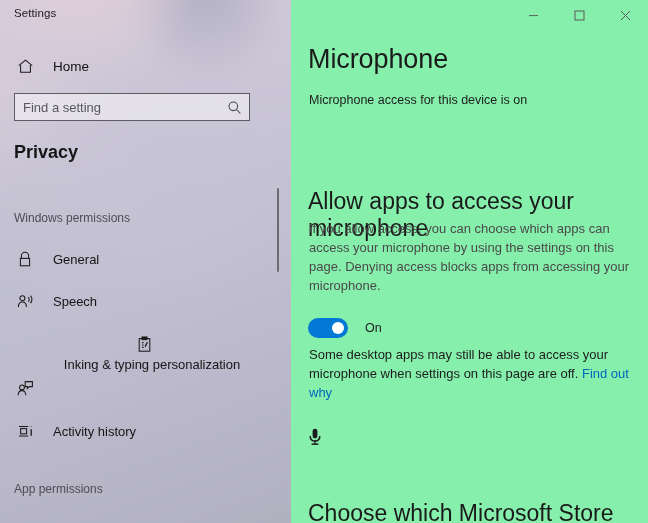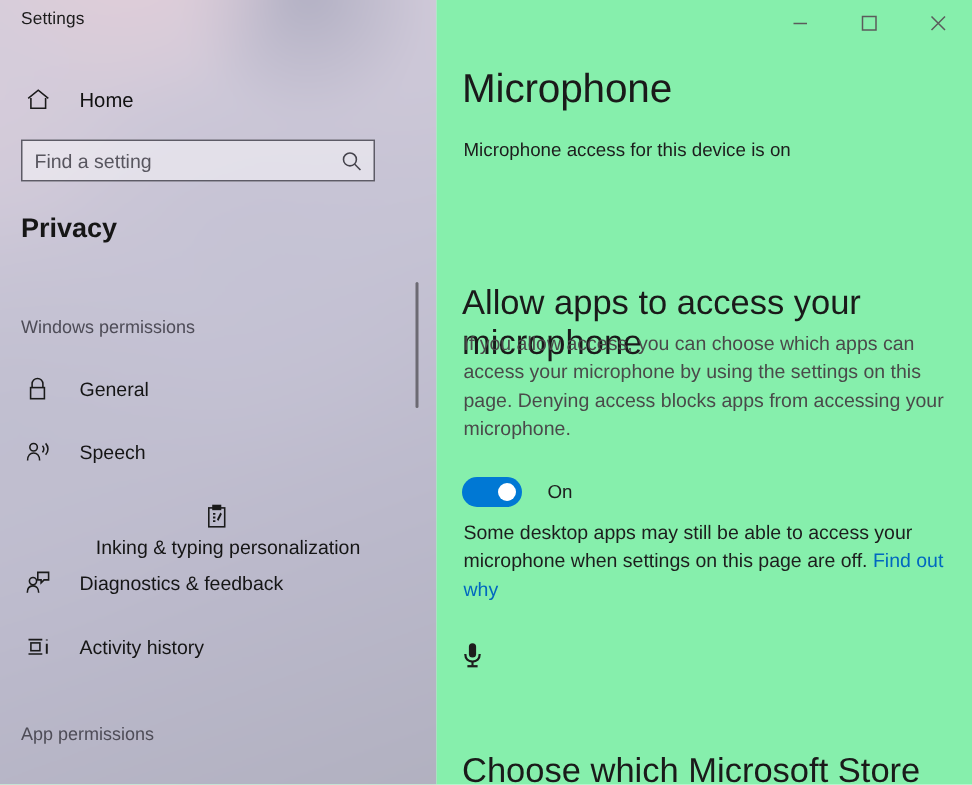--- a/index.html
+++ b/index.html
@@ -371,21 +371,20 @@
       </div>
 
       <div class="nav-item" style="top:375px;">
         <span class="nav-icon">
           <svg width="17" height="17" viewBox="0 0 17 17" fill="none" stroke="#1a1a1a" stroke-width="1.05">
             <circle cx="5.0" cy="7.4" r="2.4"></circle>
             <path d="M1.2 15.2 C1.2 12.0 3.0 10.6 5.0 10.6 C7.0 10.6 8.8 12.0 8.8 15.2"></path>
             <path d="M8.2 1.6 L15.4 1.6 L15.4 6.6 L12.4 6.6 L10.4 8.6 L10.4 6.6 L8.2 6.6 Z"></path>
           </svg>
         </span>
-        <span class="nav-label">Diagnostics &amp; feedback</span>
       </div>
 
       <div class="nav-item" style="top:418px;">
         <span class="nav-icon">
           <svg width="17" height="17" viewBox="0 0 17 17" fill="none" stroke="#1a1a1a" stroke-width="1.05">
             <path d="M2.0 3.4 L11.2 3.4 M2.0 13.0 L11.2 13.0"></path>
             <rect x="3.6" y="5.6" width="6.0" height="5.2"></rect>
             <path d="M14.2 3.4 L14.2 4.0 M14.2 6.2 L14.2 12.8" stroke-width="1.3"></path>
           </svg>
         </span>

